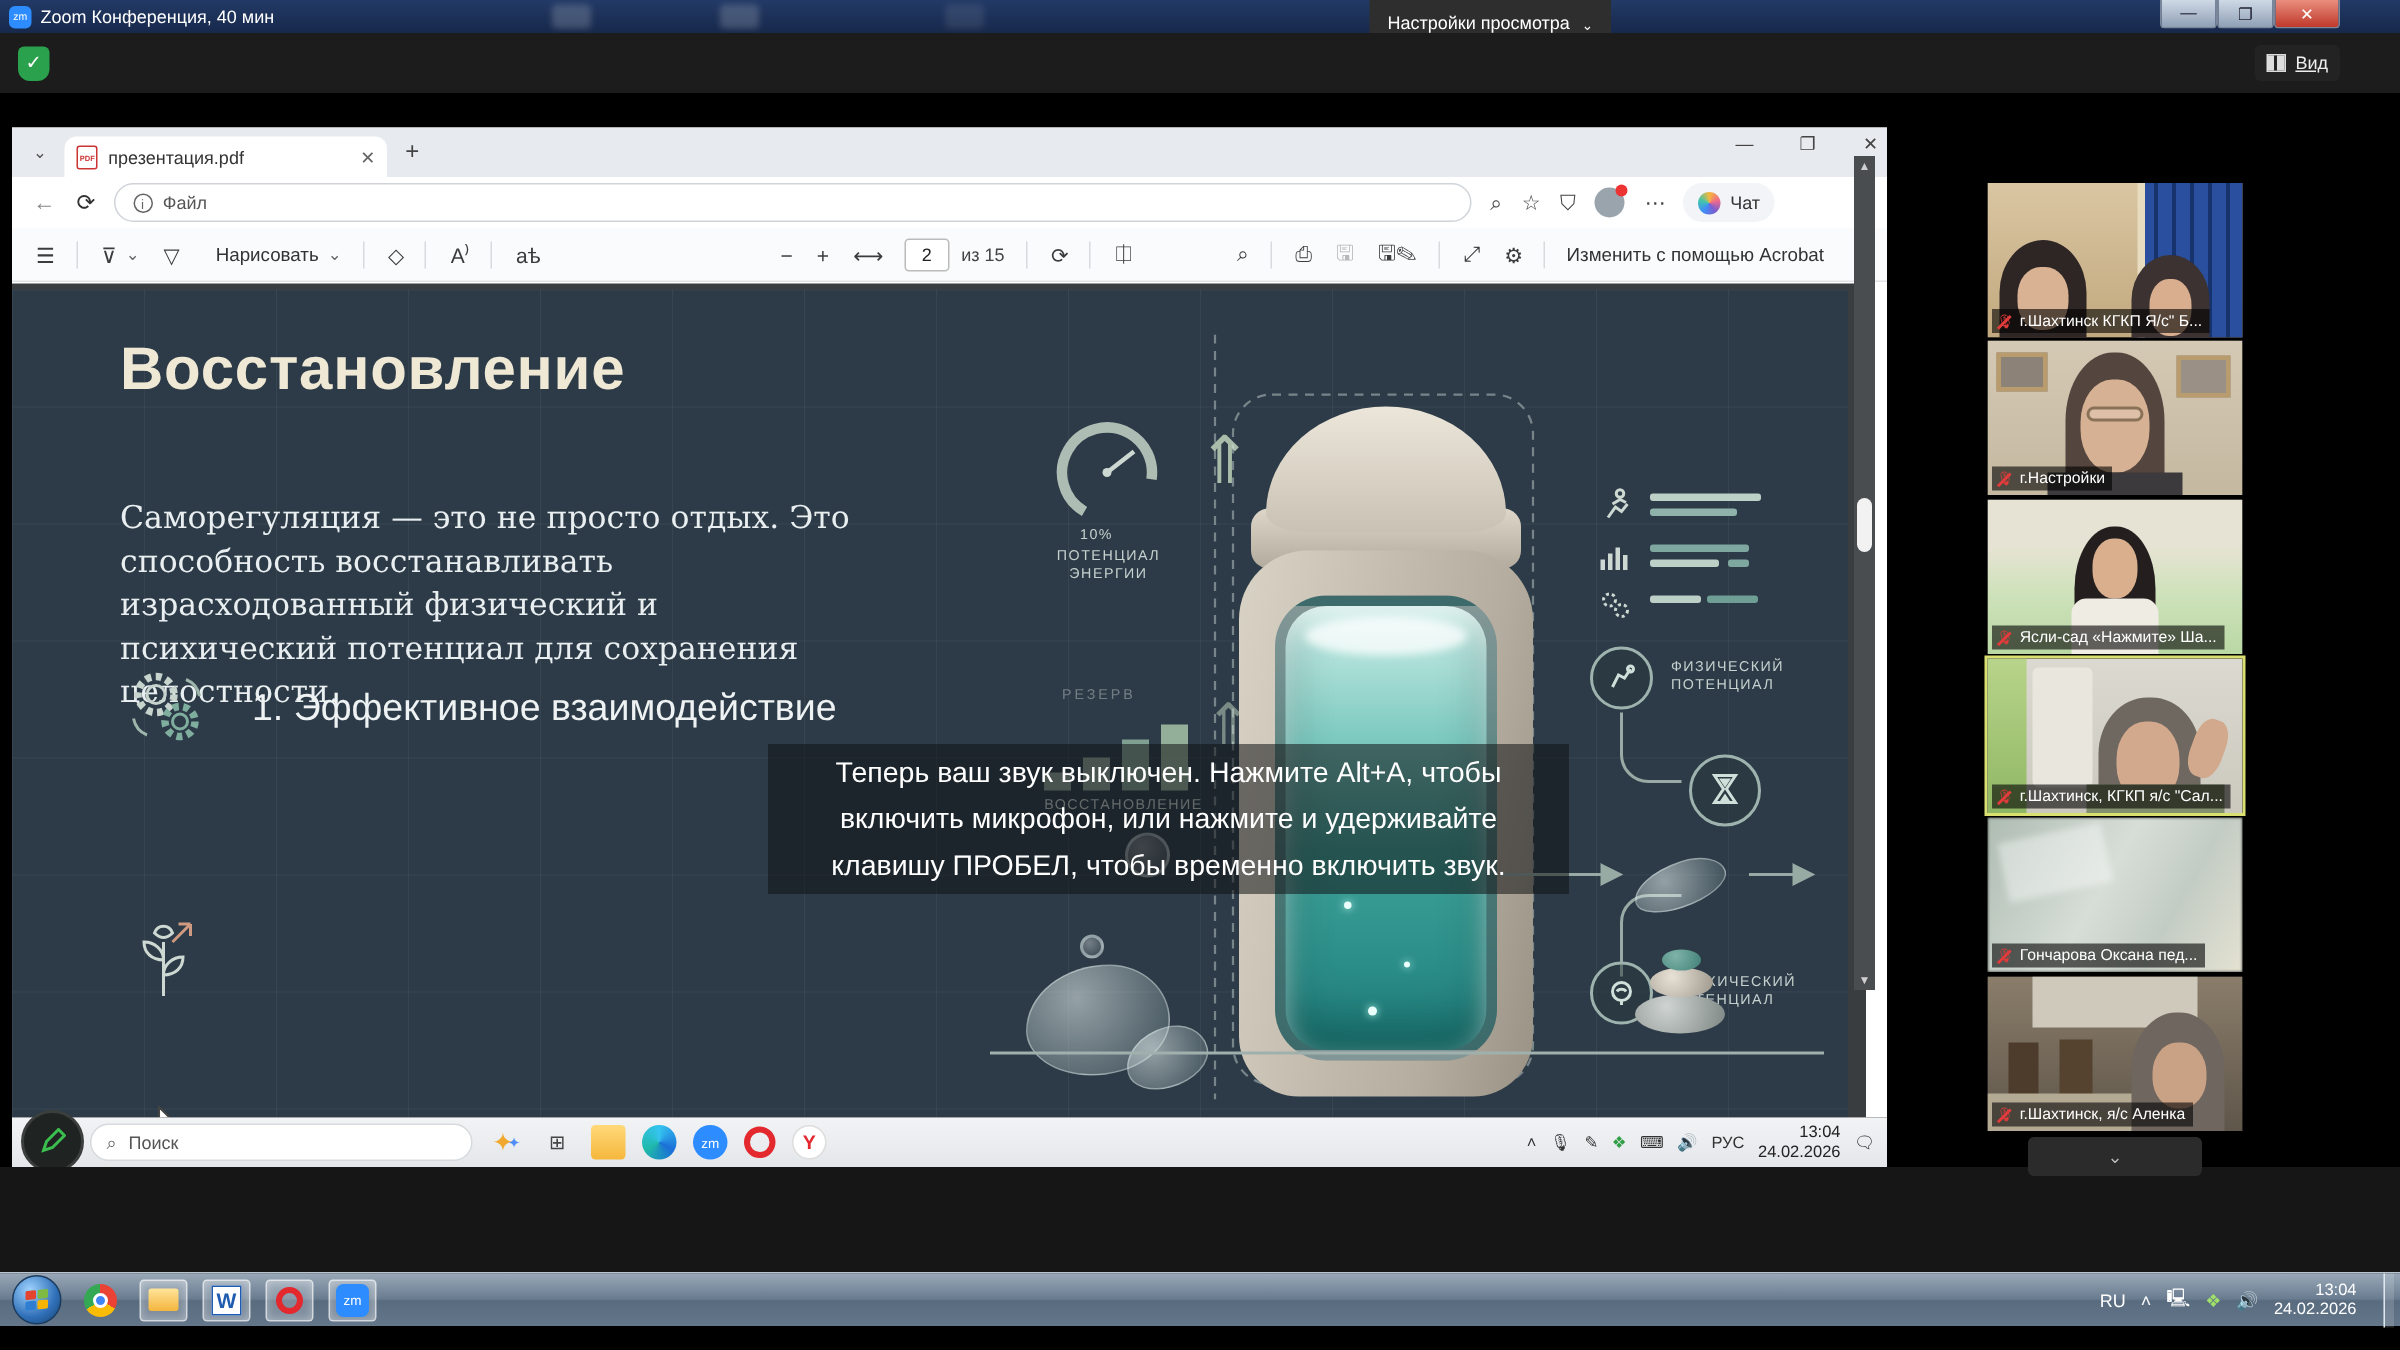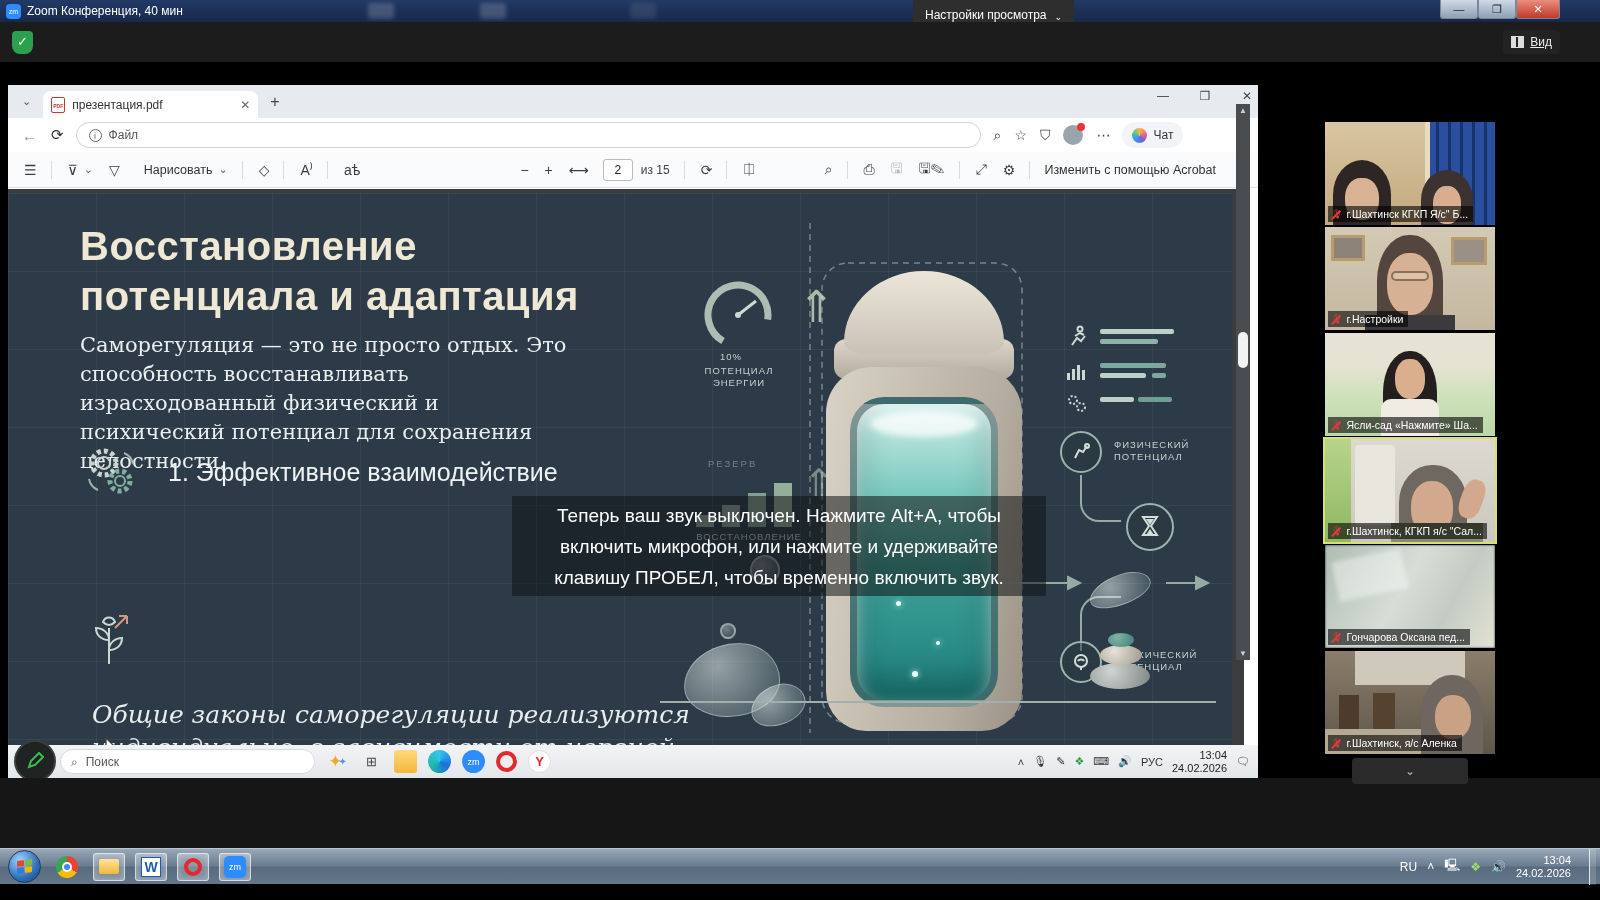--- a/index.html
+++ b/index.html
@@ -231,21 +231,20 @@
       <span class="pb">⚙</span>
       <span class="pdiv"></span>
       <span id="acrobat">Изменить с помощью Acrobat</span>
     </div>
 
     <div id="pdfarea">
       <div id="slide">
 
         <div class="title">
           <div>Восстановление</div>
-          <div>потенциала и адаптация</div>
         </div>
         <div class="para">Саморегуляция — это не просто отдых. Это способность восстанавливать израсходованный физический и психический потенциал для сохранения целостности.</div>
 
         <div class="slitem" style="top:248px;">
           <span class="ic">
             <svg width="58" height="58" viewBox="0 0 58 58" fill="none" stroke="#c7d3cd" stroke-width="2">
               <circle cx="22" cy="20" r="12" stroke-dasharray="4 3" stroke-width="5"></circle>
                 <circle cx="22" cy="20" r="6"></circle>
               <circle cx="38" cy="38" r="10" stroke-dasharray="4 3" stroke-width="5" stroke="#7fae9f"></circle>
                 <circle cx="38" cy="38" r="5" stroke="#7fae9f"></circle>
@@ -260,24 +259,20 @@
             <svg width="56" height="60" viewBox="0 0 56 60" fill="none" stroke="#cdd8d2" stroke-width="2">
               <path d="M26 58V22"></path>
                 <path d="M26 34c-8 0-13-5-13-12 7 0 13 5 13 12z"></path>
               <path d="M26 44c8 0 13-5 13-12-7 0-13 5-13 12z"></path>
               <path d="M20 16c2-6 10-6 12 0-4 4-8 4-12 0z"></path>
               <path d="M32 22l12-12M44 10h-8M44 10v8" stroke="#d09a80"></path>
             </svg>
           </span>
         </div>
 
-        <div class="footer">
-          <div>Общие законы саморегуляции реализуются</div>
-          <div>индивидуально, в зависимости от нервной</div>
-        </div>
 
         <div id="gauge">
           <svg width="80" height="80" viewBox="0 0 80 80" fill="none">
             <circle cx="40" cy="40" r="30" stroke="#aebdb4" stroke-width="7" stroke-dasharray="130 60" transform="rotate(120 40 40)"></circle>
             <circle cx="40" cy="40" r="3" fill="#cdd8d2"></circle>
             <path d="M40 40L58 26" stroke="#cdd8d2" stroke-width="3"></path>
           </svg>
         </div>
         <div class="dlabel" style="left:712px;top:158px;">10%</div>
         <div class="dlabel" style="left:676px;top:172px;width:110px;">ПОТЕНЦИАЛ ЭНЕРГИИ</div>

